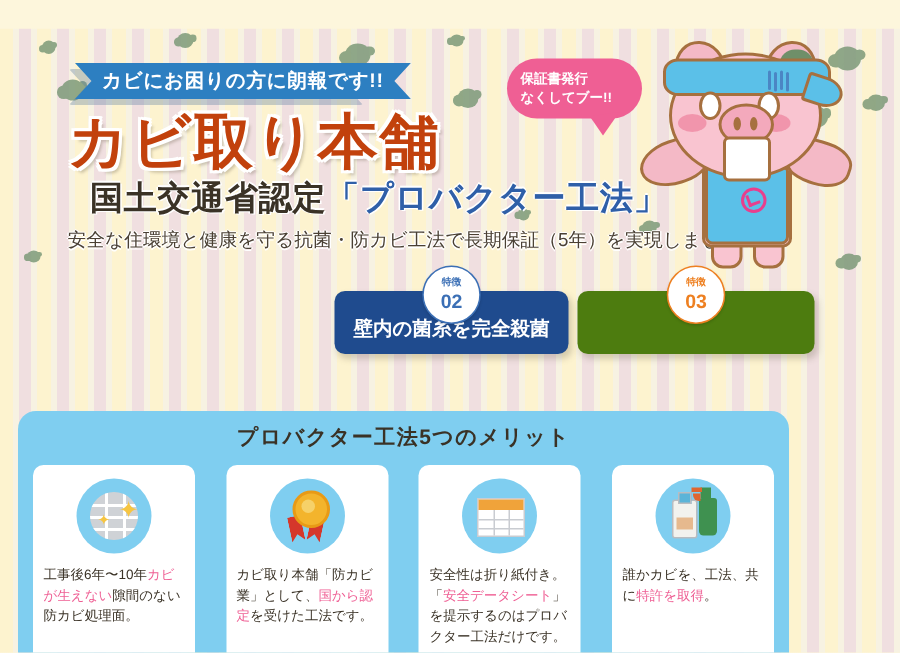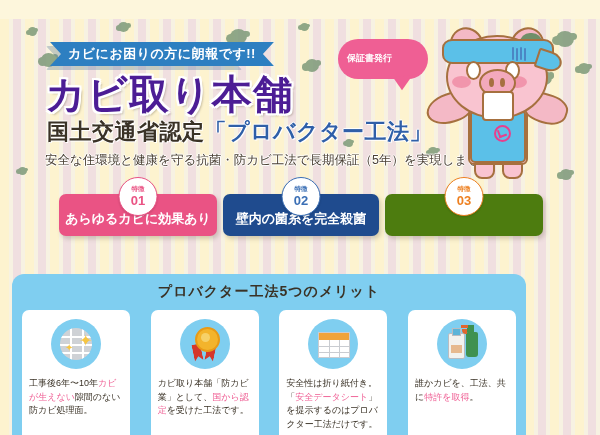--- a/index.html
+++ b/index.html
@@ -40,29 +40,29 @@
   }
   #ribbon-shadow{
     position:absolute;left:46px;top:27px;height:24px;width:196px;
     background:#5b7fa0;opacity:.35;border-radius:2px;
     clip-path:polygon(0 0,100% 0,calc(100% - 11px) 50%,100% 100%,0 100%,11px 50%);
   }
 
   
   #headline{
     position:absolute;left:45px;top:48px;
-    font-size:40px;font-weight:bold;color:#4c1d95;
+    font-size:40px;font-weight:bold;color:#c2410c;
     letter-spacing:1px;white-space:nowrap;
     text-shadow:
       2px 0 0 #fff,-2px 0 0 #fff,0 2px 0 #fff,0 -2px 0 #fff,
       2px 2px 0 #fff,-2px 2px 0 #fff,2px -2px 0 #fff,-2px -2px 0 #fff,
       3px 3px 2px rgba(120,110,90,.35);
   }
   #subline{
-    position:absolute;left:47px;top:98px;
+    position:absolute;left:60px;top:98px;
     font-size:22px;font-weight:bold;white-space:nowrap;letter-spacing:.5px;
     text-shadow:1px 1px 0 #fff,-1px 0 0 #fff,0 -1px 0 #fff;
   }
   #subline .dark{color:#3a3226;}
   #subline .blue{color:#2f5fa8;}
   #leadtext{
     position:absolute;left:45px;top:133px;
     font-size:12.5px;color:#4a4034;white-space:nowrap;
     text-shadow:0 1px 0 #fff,1px 0 0 #fff,-1px 0 0 #fff,0 -1px 0 #fff;
   }
@@ -227,20 +227,21 @@
 
   <div id="headline">カビ取り本舗</div>
   <div id="subline">
     <span class="dark">国土交通省認定</span><span class="blue">「プロバクター工法」</span>
   </div>
   <div id="leadtext">安全な住環境と健康を守る抗菌・防カビ工法で長期保証（5年）を実現しました！</div>
 
   <div id="bubble">
     <div class="btxt">
       <span>保証書発行</span>
+      <span>なくしてブー!!</span>
     </div>
     <div class="tail"></div>
   </div>
 
   <div id="pig">
     <div class="pg ear l"></div>
     <div class="pg ear r"></div>
     <div class="pg arm l"></div>
     <div class="pg arm r"></div>
     <div class="pg leg l"></div>
@@ -262,27 +263,20 @@
     <div class="pg cheek r"></div>
     <div class="pg eye l"></div>
     <div class="pg eye r"></div>
     <div class="pg snout">
       <div class="nos a" style="position:absolute;"></div>
       <div class="nos b" style="position:absolute;"></div>
     </div>
     <div class="pg mask"></div>
   </div>
 
-  <div class="feat" id="feat1">
-    <div class="badge">
-      <span class="bl">特徴</span>
-      <span class="bn">01</span>
-    </div>
-    <span>あらゆるカビに効果あり</span>
-  </div>
   <div class="feat" id="feat2">
     <div class="badge">
       <span class="bl">特徴</span>
       <span class="bn">02</span>
     </div>
     <span>壁内の菌糸を完全殺菌</span>
   </div>
   <div class="feat" id="feat3">
     <div class="badge">
       <span class="bl">特徴</span>

